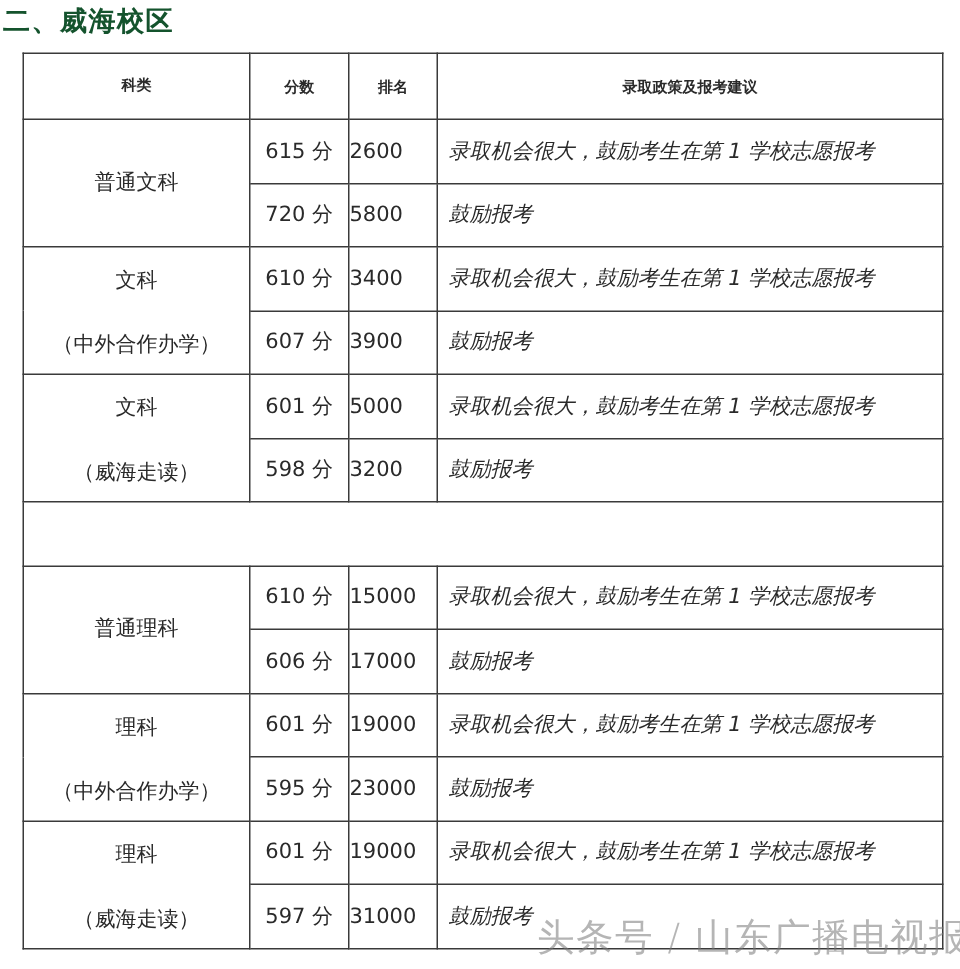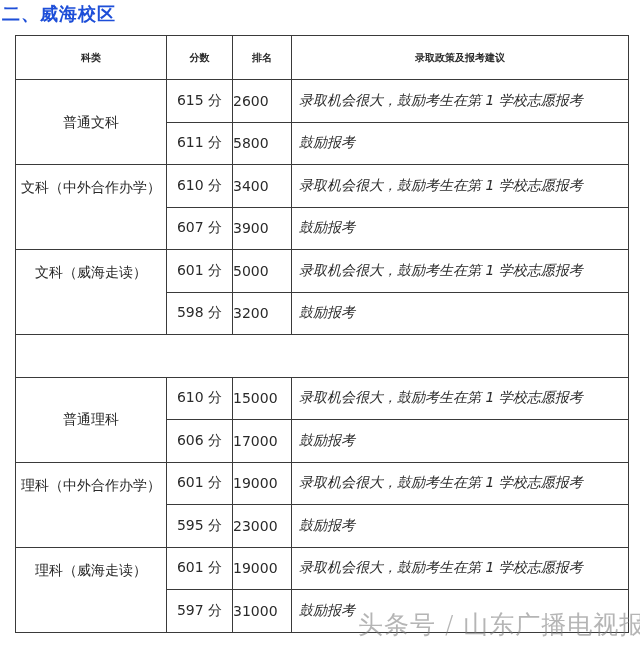--- a/index.html
+++ b/index.html
@@ -1,26 +1,26 @@
 <!DOCTYPE html>
 <html><head>
 <meta charset="utf-8">
 <style>
   html, body { margin:0; padding:0; background:#ffffff; }
   body { width:640px; height:646px; position:relative; overflow:hidden;
          font-family:"DejaVu Sans", "Liberation Sans", sans-serif; color:#2a2a2a; }
-  .section-title { position:absolute; left:2px; top:2px; font-size:18px; font-weight:bold; color:#1d4ed8; letter-spacing:1px; }
+  .section-title { position:absolute; left:2px; top:2px; font-size:18px; font-weight:bold; color:#14532d; letter-spacing:1px; }
   table.admission { position:absolute; left:15px; top:35px; width:614px; border-collapse:collapse; table-layout:fixed; }
   table.admission td, table.admission th { border:1.5px solid #3a3a3a; font-size:14px; height:41.5px; padding:0; }
   table.admission th { font-weight:bold; font-size:10px; text-align:center; height:42px; }
   .c-cat { width:150px; text-align:center; line-height:43px; }
   .c-score { width:65px; text-align:center; }
   .c-rank { width:58px; }
   .c-adv { text-align:left; padding-left:7px !important; white-space:nowrap;font-style:italic; }
-  .cat-block { display:flex; flex-direction:row; justify-content:center; height:82px; }
+  .cat-block { display:flex; flex-direction:column; justify-content:flex-start; height:82px; }
   .gap-row td { height:40px; }
   .watermark { position:absolute; left:358px; top:608px; font-size:25px; color:rgba(120,120,120,0.55);
                letter-spacing:1px; white-space:nowrap; font-weight:300; }
 </style>
 </head>
 <body>
 
 <div class="section-title">二、威海校区</div>
 
 <table class="admission">
@@ -36,21 +36,21 @@
 
     <tr>
       <td class="c-cat" rowspan="2">
         <span>普通文科</span>
       </td>
       <td class="c-score">615 分</td>
       <td class="c-rank">2600</td>
       <td class="c-adv">录取机会很大，鼓励考生在第 1 学校志愿报考</td>
     </tr>
     <tr>
-      <td class="c-score">611 分</td>
+      <td class="c-score">720 分</td>
       <td class="c-rank">5800</td>
       <td class="c-adv">鼓励报考</td>
     </tr>
 
     <tr>
       <td class="c-cat" rowspan="2">
         <div class="cat-block">
           <span>文科</span>
           <span>（中外合作办学）</span>
         </div>

